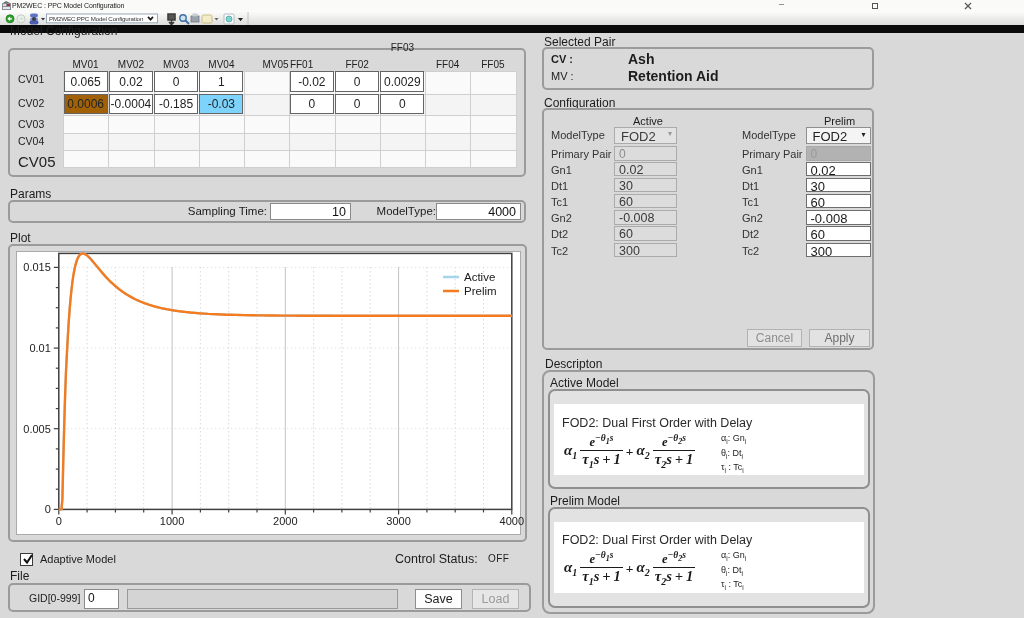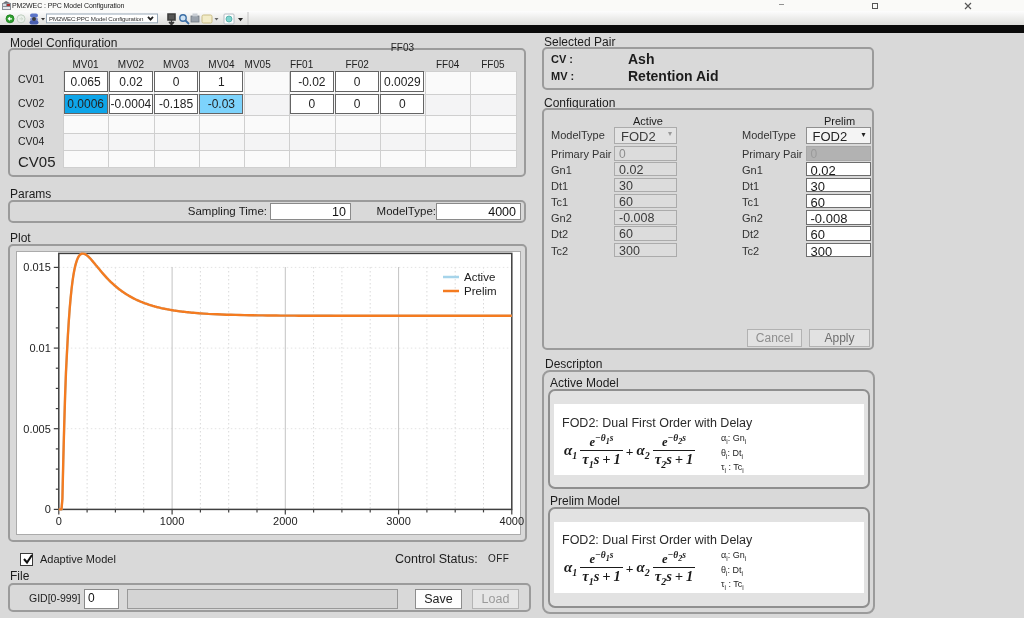--- a/index.html
+++ b/index.html
@@ -47,21 +47,21 @@
  <rect x="202" y="4" width="10" height="8" rx="1.5" fill="#f2ecc8" stroke="#cabd85" stroke-width="1"></rect>
  <path d="M214.5 7 l4 0 l-2 2.6 z" fill="#666"></path>
  <rect x="224" y="3" width="10" height="10" rx="1" fill="#fdfdfd" stroke="#b5bcc4" stroke-width="1"></rect>
  <circle cx="229" cy="8" r="3" fill="#7fd4cf" stroke="#4aa8a2" stroke-width="0.8"></circle>
  <path d="M238 7 l5 0 l-2.5 3.2 z" fill="#222"></path>
  <path d="M248 1 v14" stroke="#c2c2c2" stroke-width="1"></path>
 </svg>
 
 <div class="abs" style="left:0;top:24.5px;width:1024px;height:8px;background:#0a0a0a"></div>
 
-<div class="lbl" style="left:10px;top:36px;font-size:12px">Model Configuration</div>
+<div class="lbl" style="left:10px;top:24px;font-size:12px">Model Configuration</div>
 <div class="gb" style="left:8px;top:48px;width:518px;height:129px"></div>
 <div class="abs" style="left:63.0px;top:71px;width:452px;height:96px;background:#f9f9f9"></div>
 <div class="abs" style="left:63.0px;top:71.0px;width:452.5px;height:22.5px;background:#fafafa"></div>
 <div class="abs" style="left:63.0px;top:93.5px;width:452.5px;height:21.0px;background:#f4f4f5"></div>
 <div class="abs" style="left:63.0px;top:114.5px;width:452.5px;height:18.0px;background:#fafafa"></div>
 <div class="abs" style="left:63.0px;top:132.5px;width:452.5px;height:17.5px;background:#f4f4f5"></div>
 <div class="abs" style="left:63.0px;top:150.0px;width:452.5px;height:17.0px;background:#fafafa"></div>
 <div class="abs" style="left:63.0px;top:71px;width:1px;height:96.0px;background:#cfcfcf"></div>
 <div class="abs" style="left:108.2px;top:71px;width:1px;height:96.0px;background:#cfcfcf"></div>
 <div class="abs" style="left:153.5px;top:71px;width:1px;height:96.0px;background:#cfcfcf"></div>
@@ -76,39 +76,39 @@
 <div class="abs" style="left:63.0px;top:71.0px;width:453.5px;height:1px;background:#cfcfcf"></div>
 <div class="abs" style="left:63.0px;top:93.5px;width:453.5px;height:1px;background:#cfcfcf"></div>
 <div class="abs" style="left:63.0px;top:114.5px;width:453.5px;height:1px;background:#cfcfcf"></div>
 <div class="abs" style="left:63.0px;top:132.5px;width:453.5px;height:1px;background:#cfcfcf"></div>
 <div class="abs" style="left:63.0px;top:150.0px;width:453.5px;height:1px;background:#cfcfcf"></div>
 <div class="abs" style="left:63.0px;top:167.0px;width:453.5px;height:1px;background:#cfcfcf"></div>
 <div class="lbl" style="left:63.6px;top:59px;width:44px;text-align:center;font-size:10px;color:#222">MV01</div>
 <div class="lbl" style="left:108.9px;top:59px;width:44px;text-align:center;font-size:10px;color:#222">MV02</div>
 <div class="lbl" style="left:154.1px;top:59px;width:44px;text-align:center;font-size:10px;color:#222">MV03</div>
 <div class="lbl" style="left:199.4px;top:59px;width:44px;text-align:center;font-size:10px;color:#222">MV04</div>
-<div class="lbl" style="left:244.6px;top:59px;width:44px;text-align:left;font-size:10px;color:#222">MV05</div>
+<div class="lbl" style="left:244.6px;top:59px;width:44px;text-align:right;font-size:10px;color:#222">MV05</div>
 <div class="lbl" style="left:289.9px;top:59px;width:44px;font-size:10px;color:#222">FF01</div>
 <div class="lbl" style="left:335.1px;top:59px;width:44px;text-align:center;font-size:10px;color:#222">FF02</div>
 <div class="lbl" style="left:380.4px;top:42px;width:44px;text-align:center;font-size:10px;color:#222">FF03</div>
 <div class="lbl" style="left:425.6px;top:59px;width:44px;text-align:center;font-size:10px;color:#222">FF04</div>
 <div class="lbl" style="left:470.9px;top:59px;width:44px;text-align:center;font-size:10px;color:#222">FF05</div>
 <div class="lbl" style="left:18px;top:73px;font-size:10.5px;color:#222">CV01</div>
 <div class="lbl" style="left:18px;top:96.5px;font-size:10.5px;color:#222">CV02</div>
 <div class="lbl" style="left:18px;top:117.5px;font-size:10.5px;color:#222">CV03</div>
 <div class="lbl" style="left:18px;top:135.3px;font-size:10.5px;color:#222">CV04</div>
 <div class="lbl" style="left:18px;top:153px;font-size:15px;color:#222">CV05</div>
 <div class="abs" style="left:63.7px;top:70.8px;width:43.9px;height:21.7px;background:#fff;border:1.3px solid #646464;color:#232323;font-size:12px;text-align:center;line-height:20px">0.065</div>
 <div class="abs" style="left:109.0px;top:70.8px;width:43.9px;height:21.7px;background:#fff;border:1.3px solid #646464;color:#232323;font-size:12px;text-align:center;line-height:20px">0.02</div>
 <div class="abs" style="left:154.2px;top:70.8px;width:43.9px;height:21.7px;background:#fff;border:1.3px solid #646464;color:#232323;font-size:12px;text-align:center;line-height:20px">0</div>
 <div class="abs" style="left:199.4px;top:70.8px;width:43.9px;height:21.7px;background:#fff;border:1.3px solid #646464;color:#232323;font-size:12px;text-align:center;line-height:20px">1</div>
 <div class="abs" style="left:289.9px;top:70.8px;width:43.9px;height:21.7px;background:#fff;border:1.3px solid #646464;color:#232323;font-size:12px;text-align:center;line-height:20px">-0.02</div>
 <div class="abs" style="left:335.2px;top:70.8px;width:43.9px;height:21.7px;background:#fff;border:1.3px solid #646464;color:#232323;font-size:12px;text-align:center;line-height:20px">0</div>
 <div class="abs" style="left:380.4px;top:70.8px;width:43.9px;height:21.7px;background:#fff;border:1.3px solid #646464;color:#232323;font-size:12px;text-align:center;line-height:20px">0.0029</div>
-<div class="abs" style="left:63.7px;top:94.2px;width:43.9px;height:20.0px;background:#0ea5e9;border:1.3px solid #646464;color:#232323;font-size:12px;text-align:center;line-height:18px">0.0006</div>
+<div class="abs" style="left:63.7px;top:94.2px;width:43.9px;height:20.0px;background:#a16207;border:1.3px solid #646464;color:#232323;font-size:12px;text-align:center;line-height:18px">0.0006</div>
 <div class="abs" style="left:109.0px;top:94.2px;width:43.9px;height:20.0px;background:#fff;border:1.3px solid #646464;color:#232323;font-size:12px;text-align:center;line-height:18px">-0.0004</div>
 <div class="abs" style="left:154.2px;top:94.2px;width:43.9px;height:20.0px;background:#fff;border:1.3px solid #646464;color:#232323;font-size:12px;text-align:center;line-height:18px">-0.185</div>
 <div class="abs" style="left:199.4px;top:94.2px;width:43.9px;height:20.0px;background:#7dd3fc;border:1.3px solid #646464;color:#232323;font-size:12px;text-align:center;line-height:18px">-0.03</div>
 <div class="abs" style="left:289.9px;top:94.2px;width:43.9px;height:20.0px;background:#fff;border:1.3px solid #646464;color:#232323;font-size:12px;text-align:center;line-height:18px">0</div>
 <div class="abs" style="left:335.2px;top:94.2px;width:43.9px;height:20.0px;background:#fff;border:1.3px solid #646464;color:#232323;font-size:12px;text-align:center;line-height:18px">0</div>
 <div class="abs" style="left:380.4px;top:94.2px;width:43.9px;height:20.0px;background:#fff;border:1.3px solid #646464;color:#232323;font-size:12px;text-align:center;line-height:18px">0</div>
 
 <div class="lbl" style="left:10px;top:187px;font-size:12px">Params</div>
 <div class="gb" style="left:8px;top:200px;width:518px;height:23px"></div>
 <div class="lbl" style="left:168px;top:205px;width:99px;text-align:right;font-size:11.5px">Sampling Time:</div>
@@ -199,21 +199,21 @@
 <div class="lbl" style="left:29px;top:592px;font-size:10.5px">GID[0-999]</div>
 <div class="tb" style="left:84px;top:589px;width:35px;height:20px;font-size:12px;padding:1px 0 0 3px">0</div>
 <div class="abs" style="left:127px;top:589px;width:271px;height:20px;background:#d4d4d4;border:1px solid #999"></div>
 <div class="abs" style="left:415px;top:589px;width:47px;height:20px;background:#fdfdfd;border:1px solid #8d8d8d;color:#222;font-size:12.5px;text-align:center;padding-top:2px">Save</div>
 <div class="abs" style="left:472px;top:589px;width:47px;height:20px;background:#e6e6e6;border:1px solid #b4b4b4;color:#9a9a9a;font-size:12.5px;text-align:center;padding-top:2px">Load</div>
 
 <div class="lbl" style="left:544px;top:35px;font-size:12px">Selected Pair</div>
 <div class="gb" style="left:542px;top:47px;width:332px;height:42.5px"></div>
 <div class="lbl" style="left:551px;top:53px;font-size:11px;font-weight:bold">CV :</div>
 <div class="lbl" style="left:628px;top:51px;font-size:14px;font-weight:bold">Ash</div>
-<div class="lbl" style="left:551px;top:70px;font-size:11px;font-weight:bold">MV :</div>
+<div class="lbl" style="left:551px;top:70px;font-size:11px;font-weight:normal">MV :</div>
 <div class="lbl" style="left:628px;top:68px;font-size:14px;font-weight:bold">Retention Aid</div>
 
 <div class="lbl" style="left:544px;top:96px;font-size:12px">Configuration</div>
 <div class="gb" style="left:542px;top:108px;width:332px;height:242px"></div>
 <div class="lbl" style="left:633px;top:115px;font-size:11px">Active</div>
 <div class="lbl" style="left:824px;top:115px;font-size:11px">Prelim</div>
 <div class="lbl" style="left:551px;top:128.5px;font-size:11px;color:#333">ModelType</div>
 <div class="lbl" style="left:742px;top:128.5px;font-size:11px;color:#333">ModelType</div>
 <div class="abs" style="left:614px;top:126.5px;width:63px;height:17.5px;background:#e3e3e3;border:1px solid #ababab;color:#3c3c3c;font-size:13px;padding:1px 0 0 6px">FOD2<span style="position:absolute;right:4px;top:1px;font-size:8px;color:#999">▾</span></div>
 <div class="abs" style="left:805.5px;top:126.5px;width:65px;height:17.5px;background:#f4f4f4;border:1px solid #8f8f8f;color:#222;font-size:13px;padding:1px 0 0 6px">FOD2<span style="position:absolute;right:4px;top:2px;font-size:8px;color:#222">▾</span></div>

